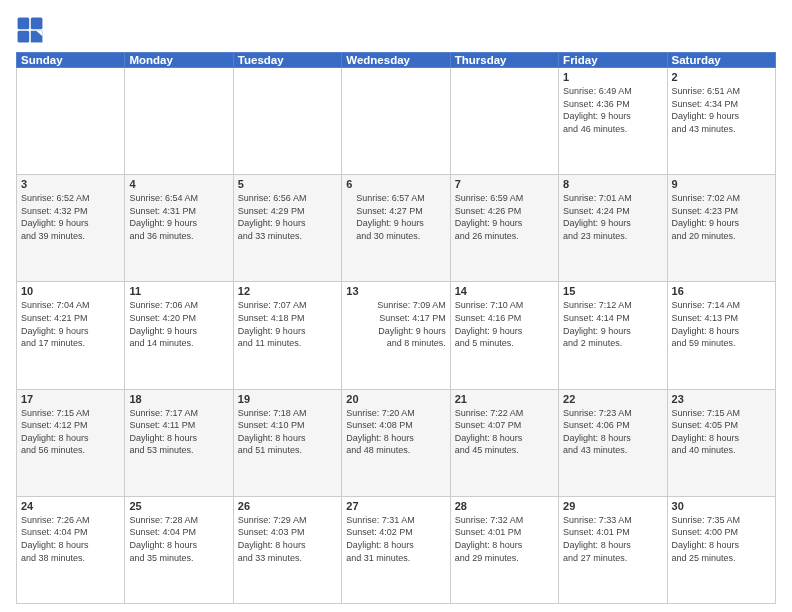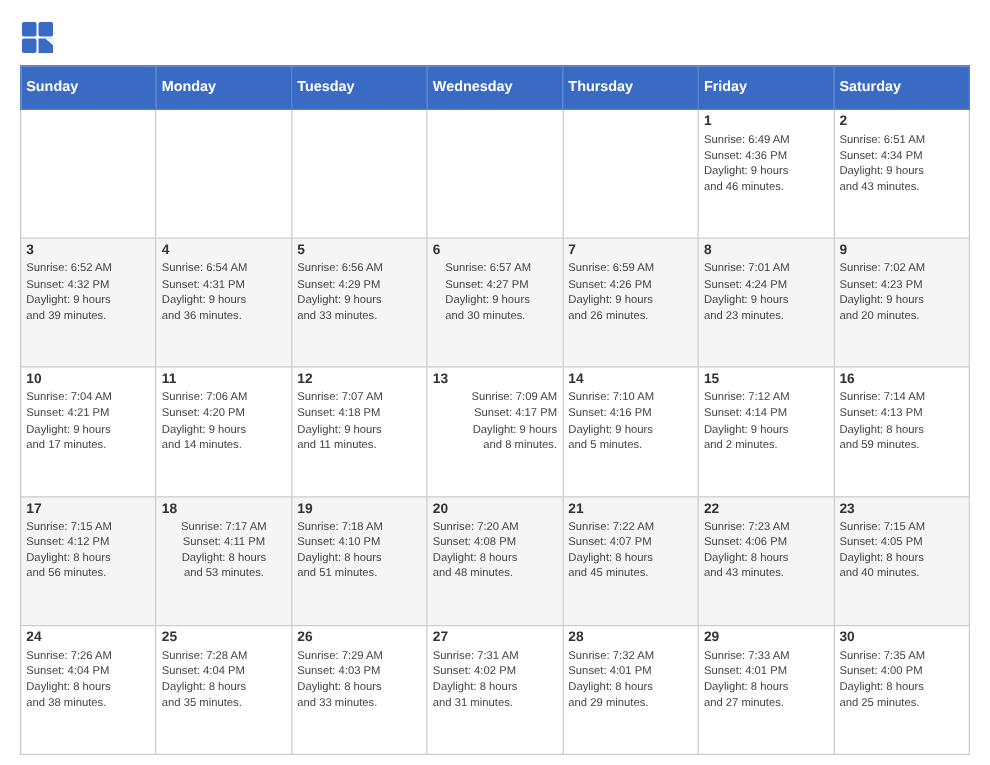--- a/index.html
+++ b/index.html
@@ -57,21 +57,21 @@
       border: 1px solid #ccc;
       border-collapse: collapse;
       width: 100%;
       table-layout: fixed;
     }
     .calendar thead tr th {
       background: #3a6bc4;
       color: #fff;
       font-size: 11.5px;
       font-weight: bold;
-      padding: 11px 4px;
+      padding: 1px 4px;
       border: 1px solid #5580cc;
       text-align: left;
     }
     .calendar tbody tr td {
       border: 1px solid #ccc;
       vertical-align: top;
       padding: 3px 4px;
       font-size: 9.5px;
       color: #333;
       background: #fff;
@@ -259,21 +259,21 @@
         <tr>
           <td>
             <span class="day-num">17</span>
             <div class="day-info" style="white-space: pre-line;">Sunrise: 7:15 AM
 Sunset: 4:12 PM
 Daylight: 8 hours
 and 56 minutes.</div>
           </td>
           <td>
             <span class="day-num">18</span>
-            <div class="day-info" style="white-space: pre-line; text-align: center;">Sunrise: 7:17 AM
+            <div class="day-info" style="white-space: pre-line;">Sunrise: 7:17 AM
 Sunset: 4:11 PM
 Daylight: 8 hours
 and 53 minutes.</div>
           </td>
           <td>
             <span class="day-num">19</span>
             <div class="day-info" style="white-space: pre-line;">Sunrise: 7:18 AM
 Sunset: 4:10 PM
 Daylight: 8 hours
 and 51 minutes.</div>

